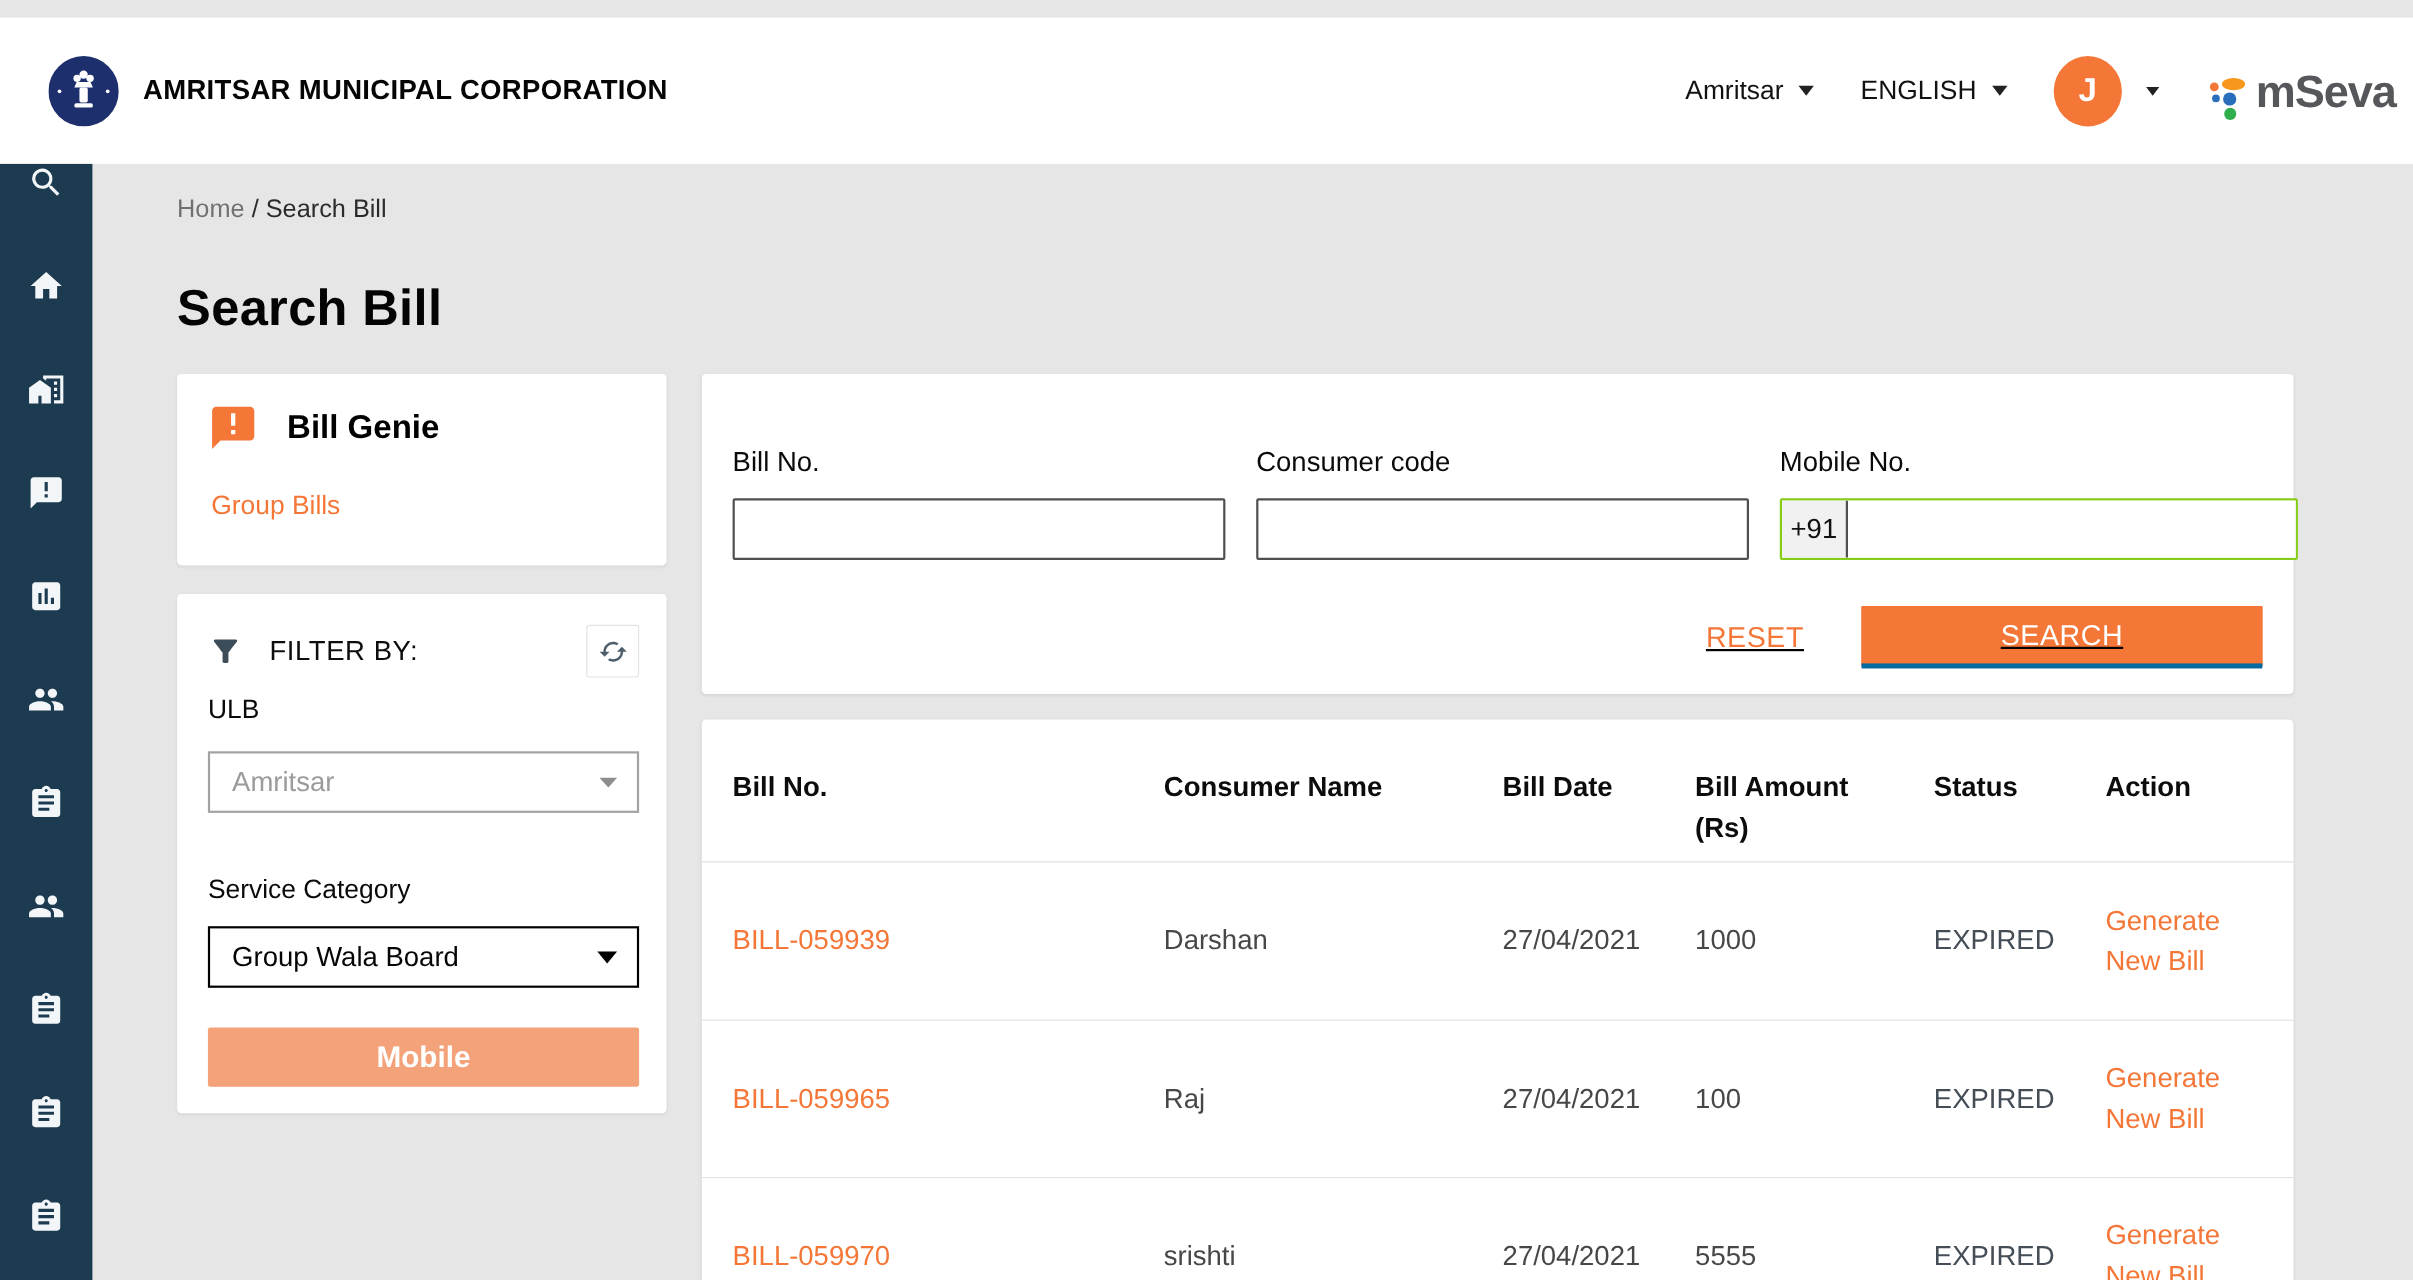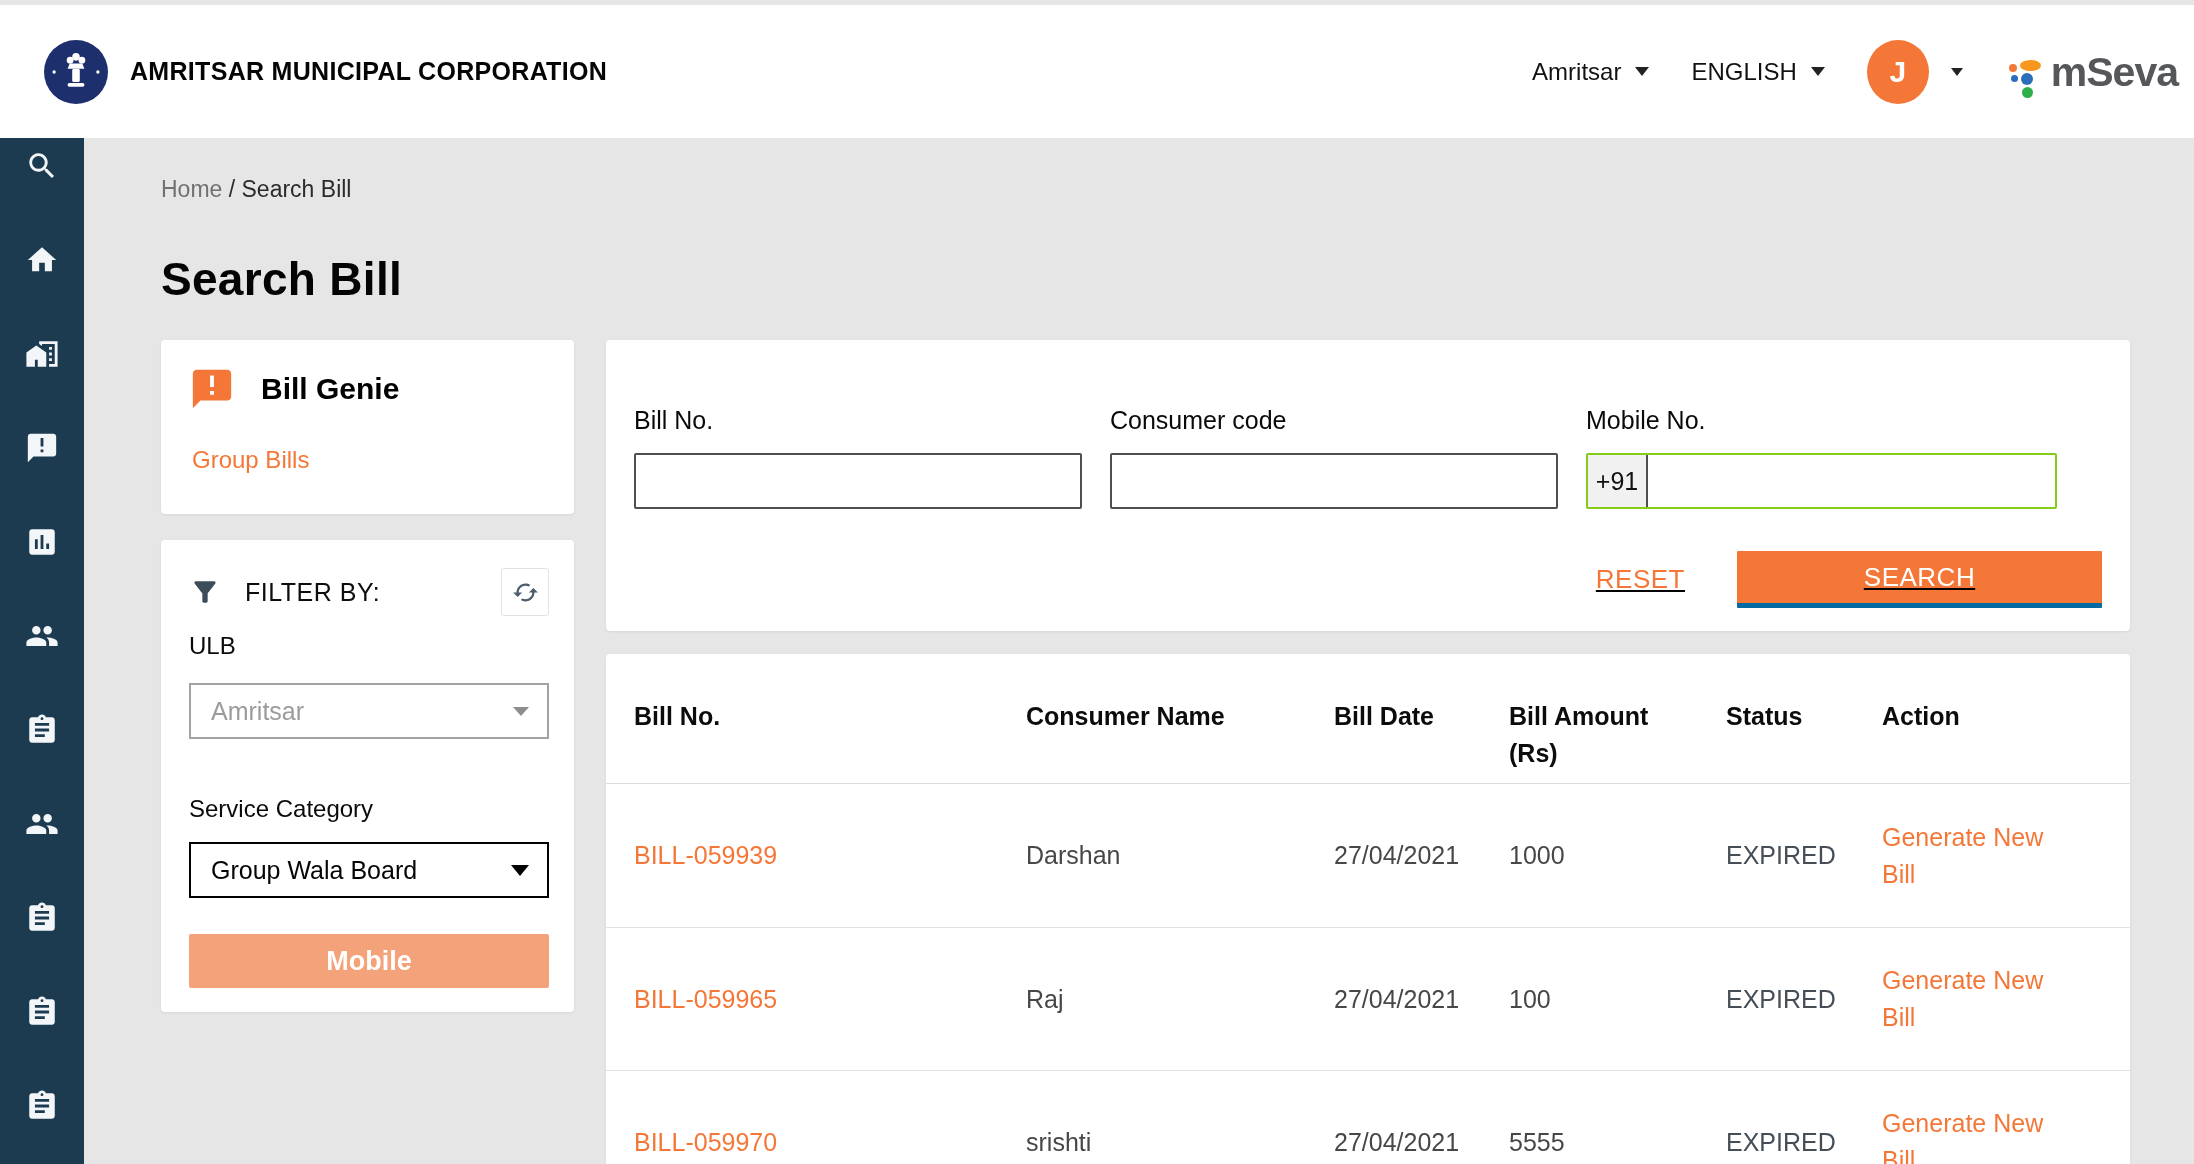--- a/index.html
+++ b/index.html
@@ -5,21 +5,21 @@
   * { margin: 0; padding: 0; box-sizing: border-box; }
   html, body { width: 2194px; height: 1164px; overflow: hidden; }
   body {
     font-family: "Liberation Sans", sans-serif;
     background: #e6e6e6;
     position: relative;
   }
 
   
   .app-header {
-    position: absolute; top: 5px; left: 0; width: 2194px; height: 133px;
+    position: absolute; top: 16px; left: 0; width: 2194px; height: 133px;
     background: #ffffff; display: flex; align-items: center;
     justify-content: space-between; padding: 0 16px 0 44px; z-index: 5;
   }
   .header-left { display: flex; align-items: center; gap: 22px; }
   .emblem { width: 64px; height: 64px; flex: none; }
   .org-title { font-size: 25px; font-weight: bold; color: #050505; letter-spacing: .3px; }
 
   .header-right { display: flex; align-items: center; gap: 42px; }
   .hdr-dd { display: flex; align-items: center; gap: 14px; font-size: 24px; color: #121212; cursor: pointer; }
   .caret-down { width: 0; height: 0; border-left: 7px solid transparent; border-right: 7px solid transparent; border-top: 9px solid #222; }
@@ -45,31 +45,31 @@
     position: absolute; left: 0; top: 133px; width: 84px; height: 1031px;
     background: #1d3b50; display: flex; flex-direction: column;
     align-items: center; padding-top: 16px; gap: 60px; z-index: 4;
   }
   .side-icon { width: 34px; height: 34px; flex: none; cursor: pointer; }
   .side-icon svg { width: 34px; height: 34px; fill: #f2f6f8; display: block; }
 
   
   .main {
     position: absolute; left: 84px; top: 133px; right: 0; bottom: 0;
-    padding: 43px 64px 0 77px; overflow: hidden;
+    padding: 43px 109px 0 77px; overflow: hidden;
   }
   .breadcrumb { font-size: 23px; color: #2b2b2b; }
   .breadcrumb .bc-home { color: #717171; cursor: pointer; }
   .page-title { font-size: 46px; font-weight: bold; color: #040404; margin-top: 49px; letter-spacing: .3px; }
 
   .content { display: flex; gap: 32px; margin-top: 34px; align-items: flex-start; }
   .card { background: #fff; border-radius: 4px; box-shadow: 0 1px 3px rgba(0,0,0,.07); }
 
   
-  .left-col { width: 413px; flex: none; }
+  .left-col { width: 445px; flex: none; }
   .bill-genie { height: 174px; padding: 26px 28px; }
   .bg-head { display: flex; align-items: center; gap: 26px; }
   .bg-icon svg { width: 46px; height: 46px; fill: #f47738; display: block; }
   .bg-title { font-size: 30px; font-weight: bold; color: #000; }
   .group-bills { display: inline-block; margin-top: 34px; margin-left: 3px; color: #f47738; font-size: 24px; cursor: pointer; text-decoration: none; }
 
   .filter-card { margin-top: 26px; padding: 28px 25px 24px 28px; }
   .filter-head { display: flex; align-items: center; gap: 24px; }
   .funnel-icon svg { width: 32px; height: 32px; fill: #3d4c59; display: block; }
   .filter-title { font-size: 25px; color: #0d0d0d; letter-spacing: .5px; }

